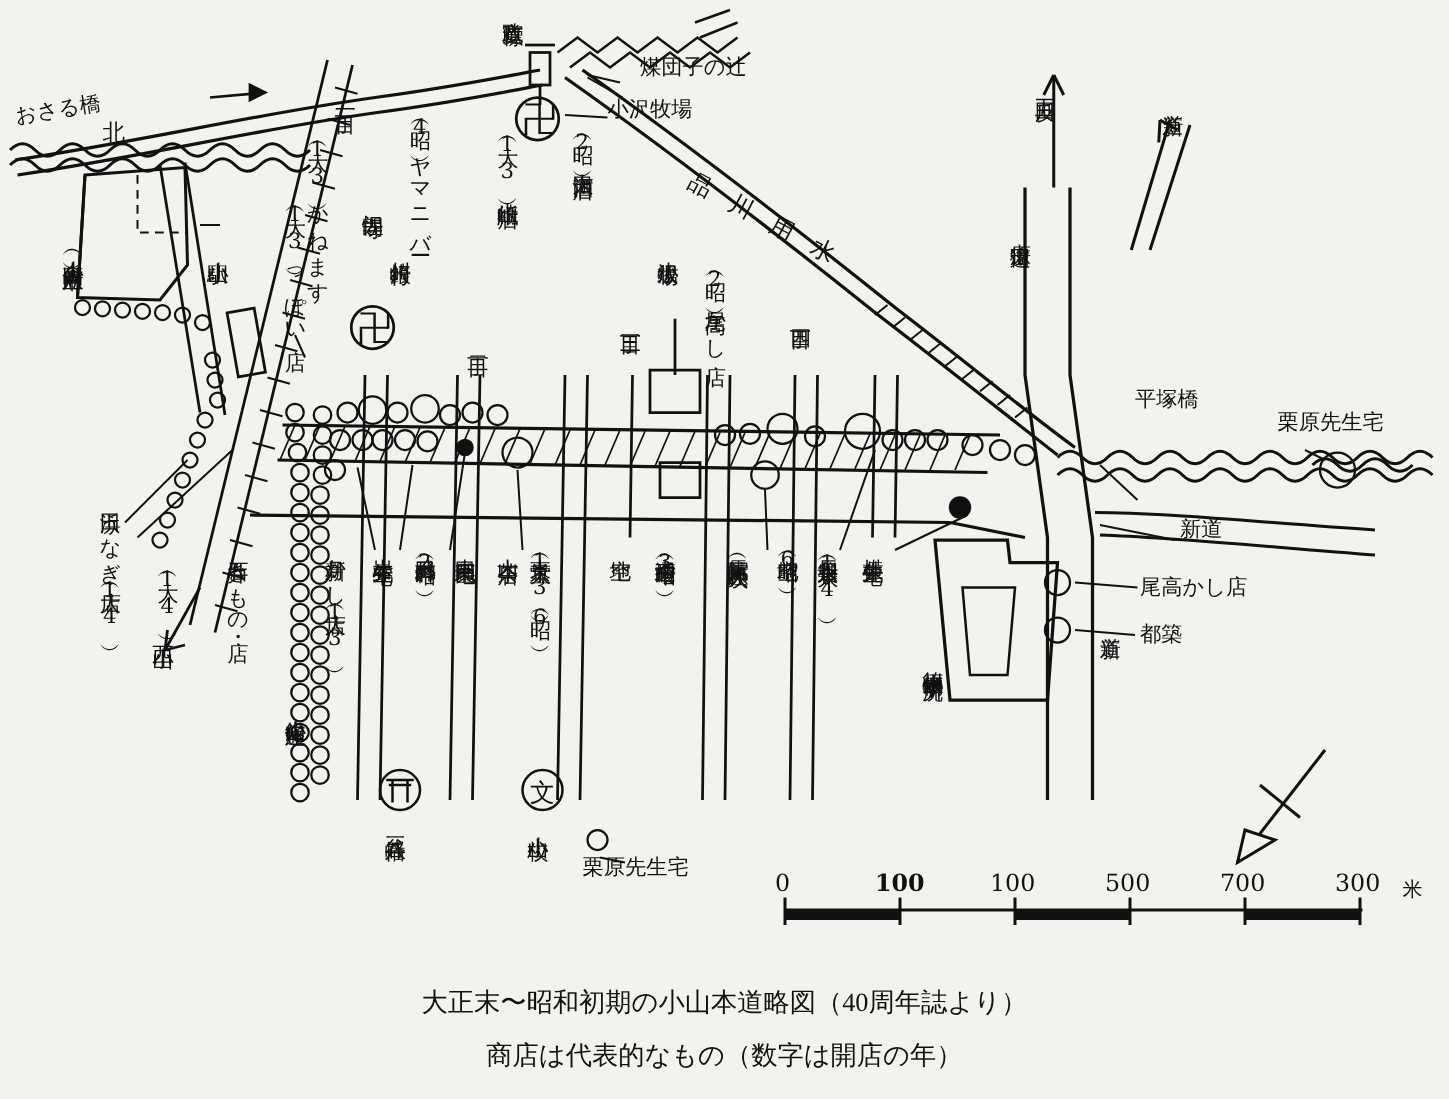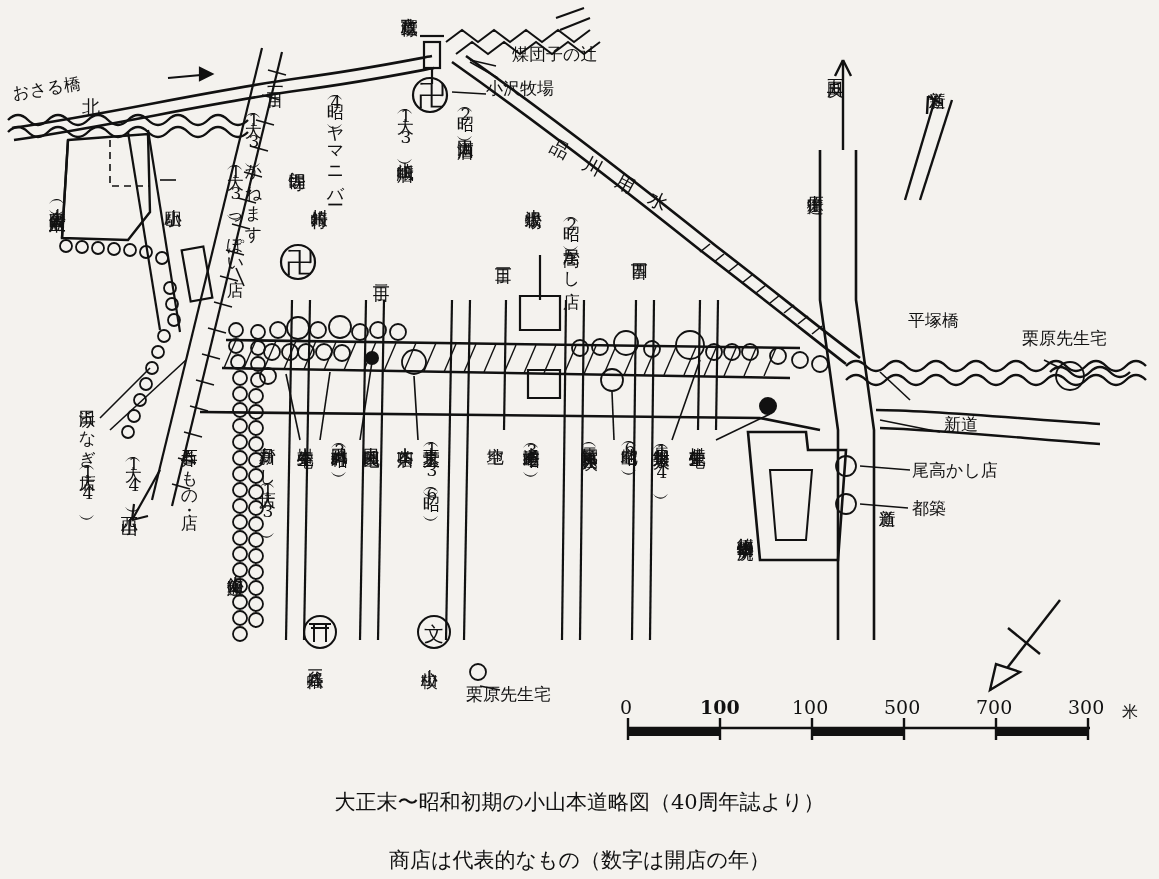--- a/index.html
+++ b/index.html
@@ -396,14 +396,14 @@
 <div class="lbl" style="left:82px;top:98px;font-size:18px;">北</div>
 
 <div class="scalenum" style="left:620px;top:696px;">0</div>
 <div class="scalenum" style="left:700px;top:696px;font-weight:bold;">100</div>
 <div class="scalenum" style="left:792px;top:696px;">100</div>
 <div class="scalenum" style="left:884px;top:696px;">500</div>
 <div class="scalenum" style="left:976px;top:696px;">700</div>
 <div class="scalenum" style="left:1068px;top:696px;">300</div>
 <div class="scalenum" style="left:1122px;top:702px;font-size:16px;">米</div>
 
-<div class="cap" style="top:788px;">大正末〜昭和初期の小山本道略図（40周年誌より）</div>
-<div class="cap" style="top:830px;margin-top:16px;">商店は代表的なもの（数字は開店の年）</div>
+<div class="cap" style="top:788px;font-family:Liberation Serif, serif;">大正末〜昭和初期の小山本道略図（40周年誌より）</div>
+<div class="cap" style="top:830px;">商店は代表的なもの（数字は開店の年）</div>
 
 </body></html>

